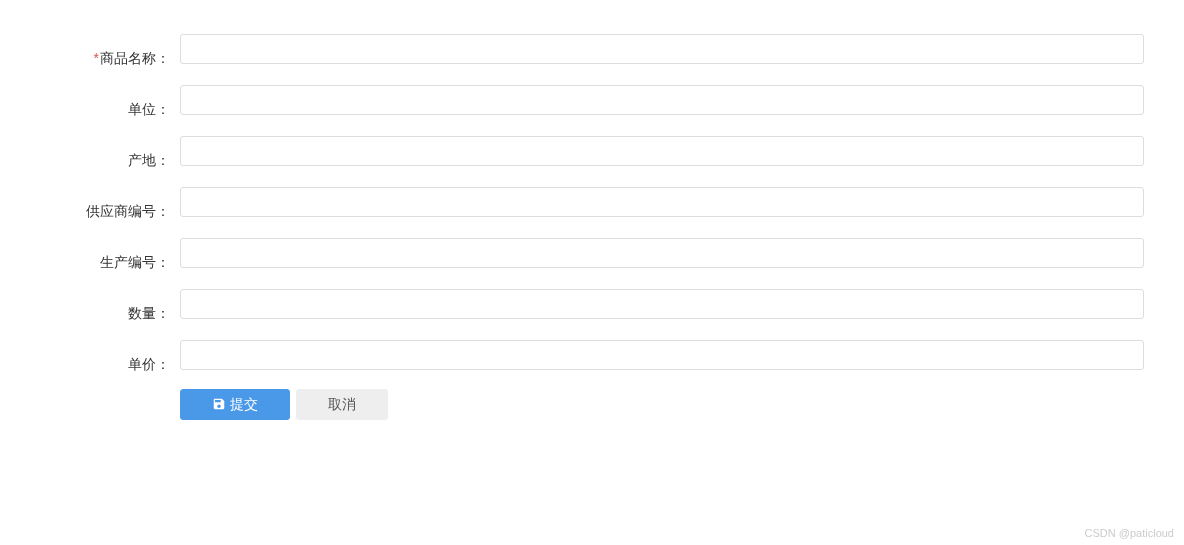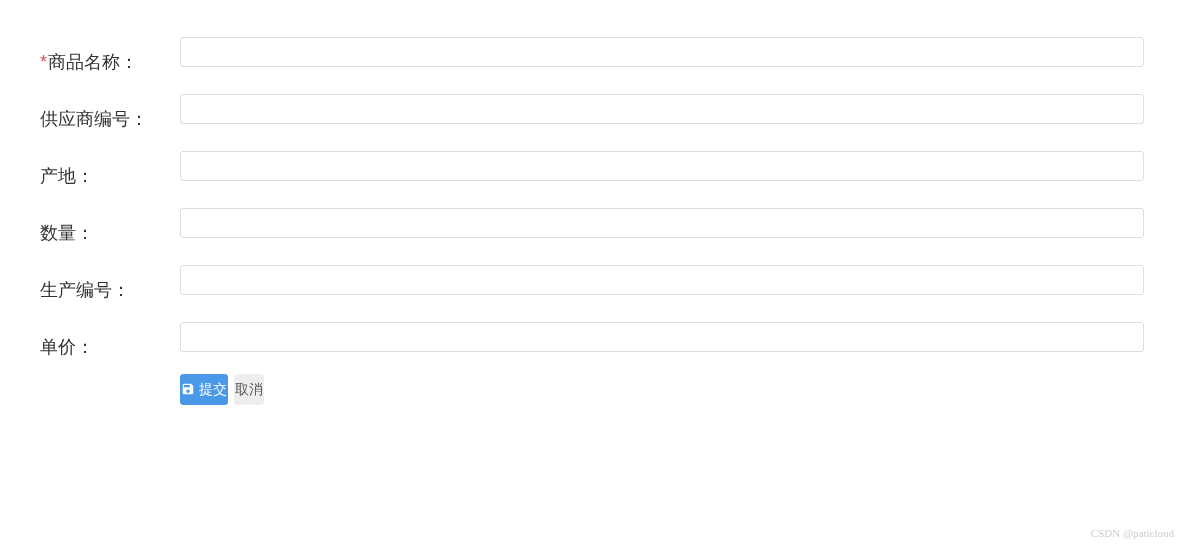--- a/index.html
+++ b/index.html
@@ -14,23 +14,24 @@
       background: #fff;
       padding: 30px 40px;
     }
     .form-row {
       display: flex;
       align-items: center;
       margin-bottom: 13px;
     }
     .form-label {
       width: 140px;
+      text-align: right;
       padding-right: 10px;
       color: #333;
-      font-size: 18px;
+      font-size: 14px;
       flex-shrink: 0;
       margin-top: 20px;
     }
     .form-label .required {
       color: #d9534f;
       margin-right: 1px;
     }
     .form-input {
       flex: 1;
       height: 30px;
@@ -45,21 +46,21 @@
     .form-actions {
       display: flex;
       align-items: center;
       margin-top: 15px;
       padding-left: 140px;
       gap: 6px;
     }
     .btn {
       display: inline-flex;
       align-items: center;
-      padding: 6px 0;
+      padding: 6px 31px;
       font-size: 14px;
       border-radius: 3px;
       border: 1px solid transparent;
       cursor: pointer;
       line-height: 1.2;
     }
     .btn-primary {
       background: #4a98e8;
       border-color: #4a98e8;
       color: #fff;
@@ -78,61 +79,67 @@
       width: 14px;
       height: 14px;
       fill: currentColor;
     }
     .watermark {
       position: fixed;
       bottom: 6px;
       right: 10px;
       font-size: 11px;
       color: #ccc;
-      font-family: Liberation Serif, serif;
+      font-family: Liberation Sans, sans-serif;
     }
   </style>
 </head>
 <body>
 
 <form>
 
   <div class="form-row">
     <label class="form-label">
       <span class="required">*</span><span>商品名称：</span>
     </label>
     <input type="text" class="form-input" value="" style="">
   </div>
 
-
   <div class="form-row">
     <label class="form-label">
-      <span>供应商编号：</span>
+      <span>单位：</span>
     </label>
     <input type="text" class="form-input" value="" style="">
   </div>
 
   <div class="form-row">
     <label class="form-label">
       <span>产地：</span>
     </label>
     <input type="text" class="form-input" value="" style="">
   </div>
 
+  <div class="form-row">
+    <label class="form-label">
+      <span>供应商编号：</span>
+    </label>
+    <input type="text" class="form-input" value="" style="">
+  </div>
+
 
   <div class="form-row">
     <label class="form-label">
-      <span>数量：</span>
+      <span>生产编号：</span>
     </label>
     <input type="text" class="form-input" value="" style="">
   </div>
 
   <div class="form-row">
     <label class="form-label">
-      <span>生产编号：</span>
+      <span>数量：</span>
     </label>
     <input type="text" class="form-input" value="" style="">
   </div>
 
   <div class="form-row">
     <label class="form-label">
       <span>单价：</span>
     </label>
     <input type="text" class="form-input" value="" style="">
   </div>

